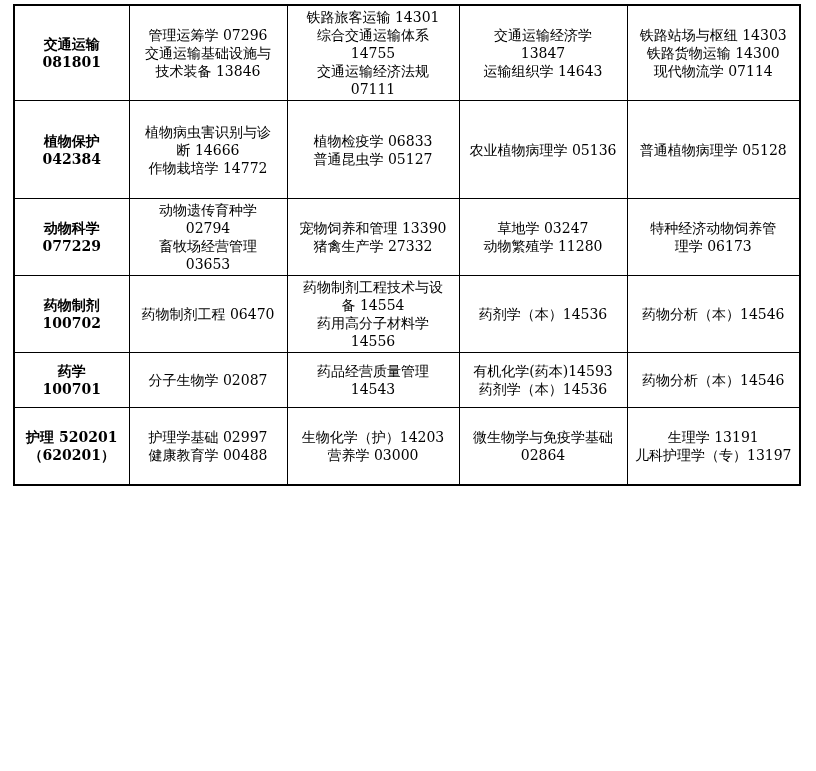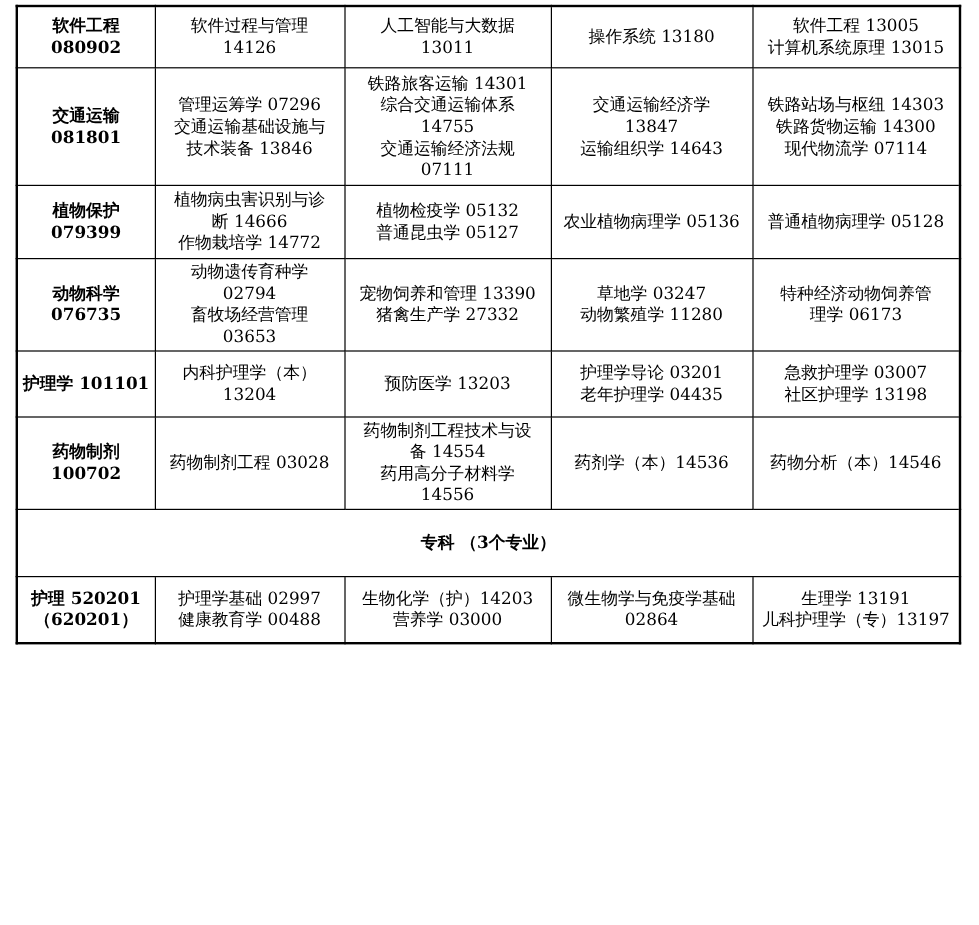--- a/index.html
+++ b/index.html
@@ -66,96 +66,82 @@
   <table class="schedule">
     <colgroup>
         <col style="width: 115px;">
         <col style="width: 158px;">
         <col style="width: 172px;">
         <col style="width: 168px;">
         <col style="width: 173px;">
       </colgroup>
     <tbody id="table-body">
         <tr>
-          <td class="major-cell">软件工程
-080902</td>
-          <td class="course-cell">软件过程与管理
-14126</td>
-          <td class="course-cell">人工智能与大数据
-13011</td>
-          <td class="course-cell">操作系统 13180</td>
-          <td class="course-cell">软件工程 13005
-计算机系统原理 13015</td>
-        </tr>
-        <tr>
           <td class="major-cell">交通运输
 081801</td>
           <td class="course-cell">管理运筹学 07296
 交通运输基础设施与
 技术装备 13846</td>
           <td class="course-cell">铁路旅客运输 14301
 综合交通运输体系
 14755
 交通运输经济法规
 07111</td>
           <td class="course-cell">交通运输经济学
 13847
 运输组织学 14643</td>
           <td class="course-cell">铁路站场与枢纽 14303
 铁路货物运输 14300
 现代物流学 07114</td>
         </tr>
         <tr>
           <td class="major-cell">植物保护
-079399</td>
+042384</td>
           <td class="course-cell">植物病虫害识别与诊
 断 14666
 作物栽培学 14772</td>
-          <td class="course-cell">植物检疫学 05132
+          <td class="course-cell">植物检疫学 06833
 普通昆虫学 05127</td>
           <td class="course-cell">农业植物病理学 05136</td>
           <td class="course-cell">普通植物病理学 05128</td>
         </tr>
         <tr>
           <td class="major-cell">动物科学
-076735</td>
+077229</td>
           <td class="course-cell">动物遗传育种学
 02794
 畜牧场经营管理
 03653</td>
           <td class="course-cell">宠物饲养和管理 13390
 猪禽生产学 27332</td>
           <td class="course-cell">草地学 03247
 动物繁殖学 11280</td>
           <td class="course-cell">特种经济动物饲养管
 理学 06173</td>
         </tr>
         <tr>
-          <td class="major-cell">护理学 101101</td>
-          <td class="course-cell">内科护理学（本）
-13204</td>
-          <td class="course-cell">预防医学 13203</td>
-          <td class="course-cell">护理学导论 03201
-老年护理学 04435</td>
-          <td class="course-cell">急救护理学 03007
-社区护理学 13198</td>
-        </tr>
-        <tr>
           <td class="major-cell">药物制剂
 100702</td>
-          <td class="course-cell">药物制剂工程 03028</td>
+          <td class="course-cell">药物制剂工程 06470</td>
           <td class="course-cell">药物制剂工程技术与设
 备 14554
 药用高分子材料学
 14556</td>
           <td class="course-cell">药剂学（本）14536</td>
           <td class="course-cell">药物分析（本）14546</td>
         </tr>
         <tr>
-          <td colspan="5" class="section-cell">专科 （3个专业）</td>
+          <td class="major-cell">药学
+100701</td>
+          <td class="course-cell">分子生物学 02087</td>
+          <td class="course-cell">药品经营质量管理
+14543</td>
+          <td class="course-cell">有机化学(药本)14593
+药剂学（本）14536</td>
+          <td class="course-cell">药物分析（本）14546</td>
         </tr>
         <tr>
           <td class="major-cell">护理 520201
 （620201）</td>
           <td class="course-cell">护理学基础 02997
 健康教育学 00488</td>
           <td class="course-cell">生物化学（护）14203
 营养学 03000</td>
           <td class="course-cell">微生物学与免疫学基础
 02864</td>

